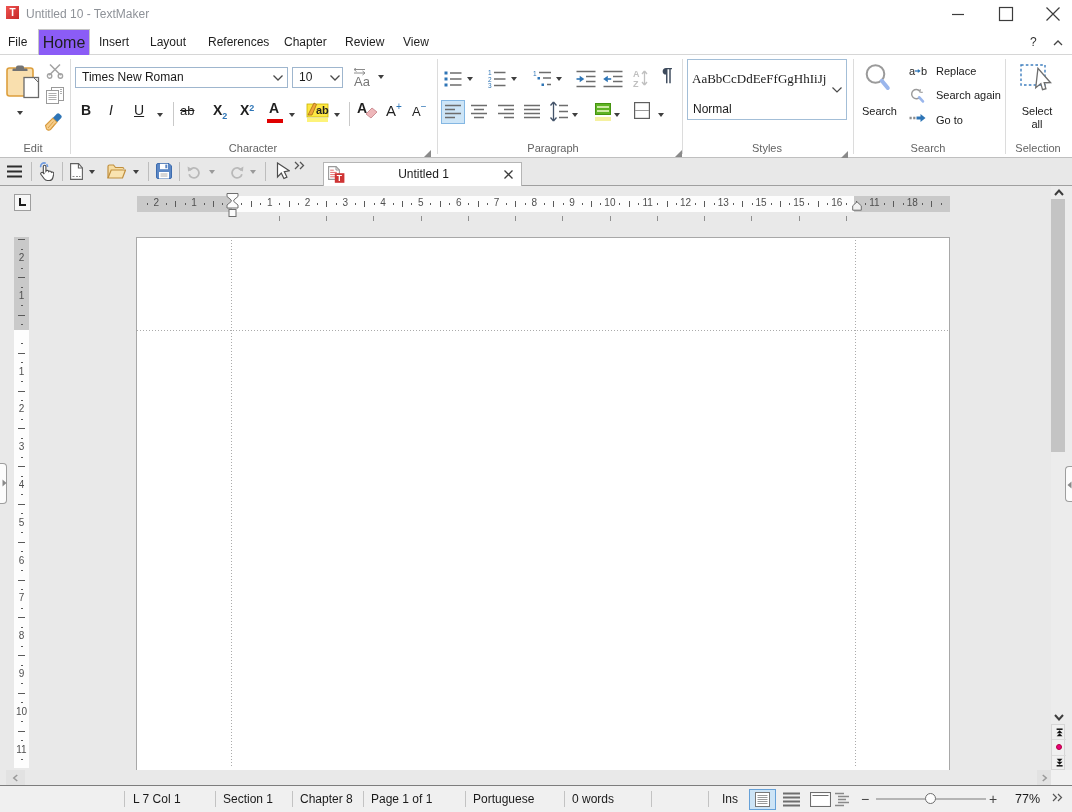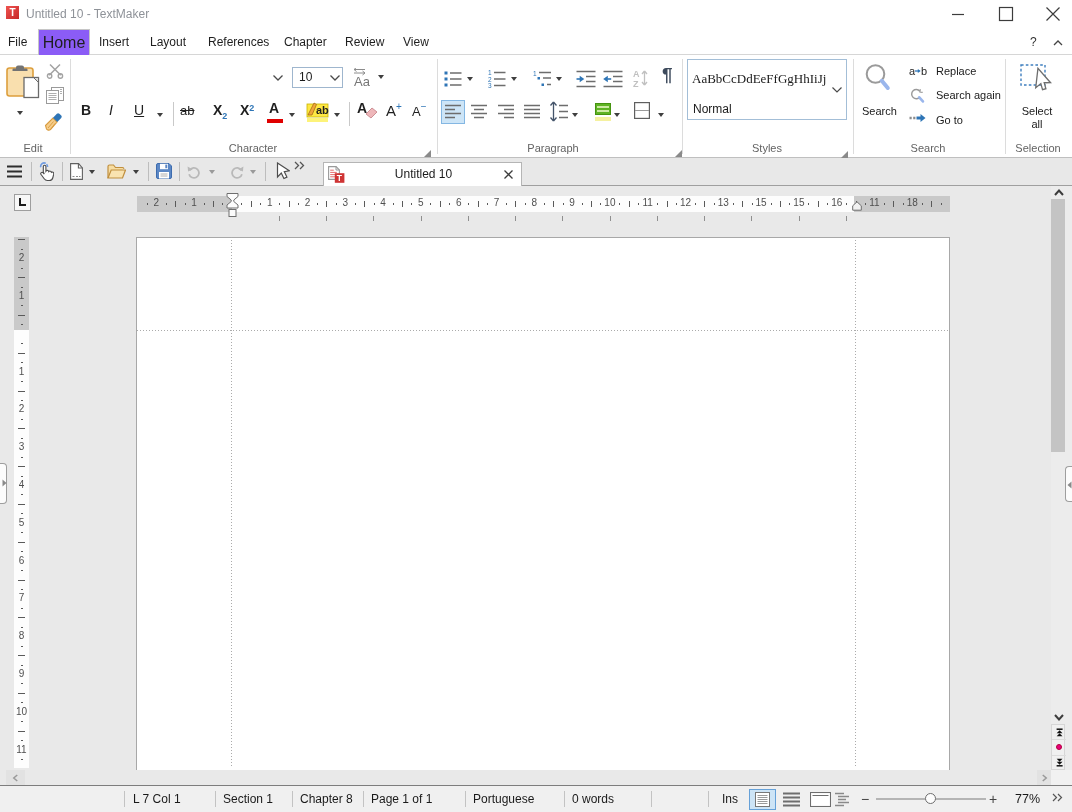--- a/index.html
+++ b/index.html
@@ -102,20 +102,21 @@
     <rect x="0.5" y="3.5" width="12" height="13" fill="#fff" stroke="#9a9a9a"></rect>
     <path d="M2.5 6.5h8M2.5 8.5h8M2.5 10.5h8M2.5 12.5h8" stroke="#9a9a9a" stroke-width="0.8"></path>
     <path d="M14 2.5h2M14 4.5h2M14 6.5h2" stroke="#9a9a9a" stroke-width="0.8"></path>
   </svg>
   <svg class="abs" style="left:44px;top:57px;width:20px;height:19px" viewBox="0 0 20 19">
     <path d="M1.5 13.5L9 6l4 4-6.5 7.5a2.8 2.8 0 01-4-0.5z" fill="#f5cd8b" stroke="#d89b3f" stroke-width="1.1"></path>
     <path d="M4 16L9.5 9.5M6.5 17.5L11 11.5" stroke="#d89b3f" stroke-width="0.9"></path>
     <path d="M9 5.7l3.9-3.9a1.8 1.8 0 012.5 0l1.8 1.8a1.8 1.8 0 010 2.5l-3.9 3.9z" fill="#2e75b6"></path>
   </svg>
 
+  <div class="combo" style="left:75px;top:12px;width:213px;height:21px;line-height:19px;padding-left:6px">Times New Roman</div>
   <svg class="chev" style="left:272px;top:19px;width:12px;height:9px" viewBox="0 0 12 9">
       <path d="M1.5 1.5l4.5 4.5L10.5 1.5" stroke="#4a4a4a" stroke-width="1.3" fill="none"></path>
     </svg>
   <div class="combo" style="left:292px;top:12px;width:51px;height:21px;line-height:19px;padding-left:6px">10</div>
   <svg class="chev" style="left:329px;top:19px;width:12px;height:9px" viewBox="0 0 12 9">
       <path d="M1.5 1.5l4.5 4.5L10.5 1.5" stroke="#4a4a4a" stroke-width="1.3" fill="none"></path>
     </svg>
   <svg class="abs" style="left:352px;top:13px;width:20px;height:20px" viewBox="0 0 20 20">
     <path d="M2 1.5h11M4.5 -0.5l-2.5 2 2.5 2" stroke="#8c8c8c" stroke-width="1" fill="none"></path>
     <path d="M2 5h11M10.5 3l2.5 2-2.5 2" stroke="#8c8c8c" stroke-width="1" fill="none"></path>
@@ -301,21 +302,21 @@
     <path d="M1 1l3.5 3.5L1 8M6 1l3.5 3.5L6 8" stroke="#555" stroke-width="1.3" fill="none"></path>
   </svg>
   <div class="abs" id="doctab">
     <svg class="abs" style="left:4px;top:3px;width:17px;height:17px" viewBox="0 0 17 17">
       <path d="M0.6 0.6h7.5l3.3 3.4v9.4H0.6z" fill="#fff" stroke="#9a9a9a" stroke-width="1.1"></path>
       <path d="M8 0.6V4h3.4" fill="none" stroke="#9a9a9a" stroke-width="1"></path>
       <path d="M2.2 4.2h3.6M2.2 6.4h6.6M2.2 8.6h6.6M2.2 10.8h6.6" stroke="#e35b5b" stroke-width="0.9"></path>
       <rect x="6.8" y="7.2" width="9.6" height="9.6" fill="#cf3434"></rect>
       <text x="8.8" y="15.3" font-size="8.5" font-weight="bold" fill="#fff" font-family="Liberation Sans">T</text>
     </svg>
-    <div class="abs" style="left:0;top:4px;width:199px;text-align:center;font-size:12px;color:#1a1a1a">Untitled 10</div>
+    <div class="abs" style="left:0;top:4px;width:199px;text-align:center;font-size:12px;color:#1a1a1a">Untitled 1</div>
     <svg class="abs" style="left:179px;top:6px;width:11px;height:11px" viewBox="0 0 11 11">
         <path d="M1.5 1.5l8 8M9.5 1.5l-8 8" stroke="#3c3c3c" stroke-width="1.3"></path>
       </svg>
   </div>
 </div>
 <div class="abs" id="hruler">
     <div class="abs" style="left:137px;top:10px;width:95px;height:16px;background:#c9c9c9"></div>
     <div class="abs" style="left:232px;top:10px;width:622px;height:16px;background:#fdfdfd"></div>
     <div class="abs" style="left:854px;top:10px;width:96px;height:16px;background:#c9c9c9"></div>
     <div class="abs" style="left:14px;top:8px;width:17px;height:17px;background:#f7f7f7;border:1px solid #9e9e9e"></div>

